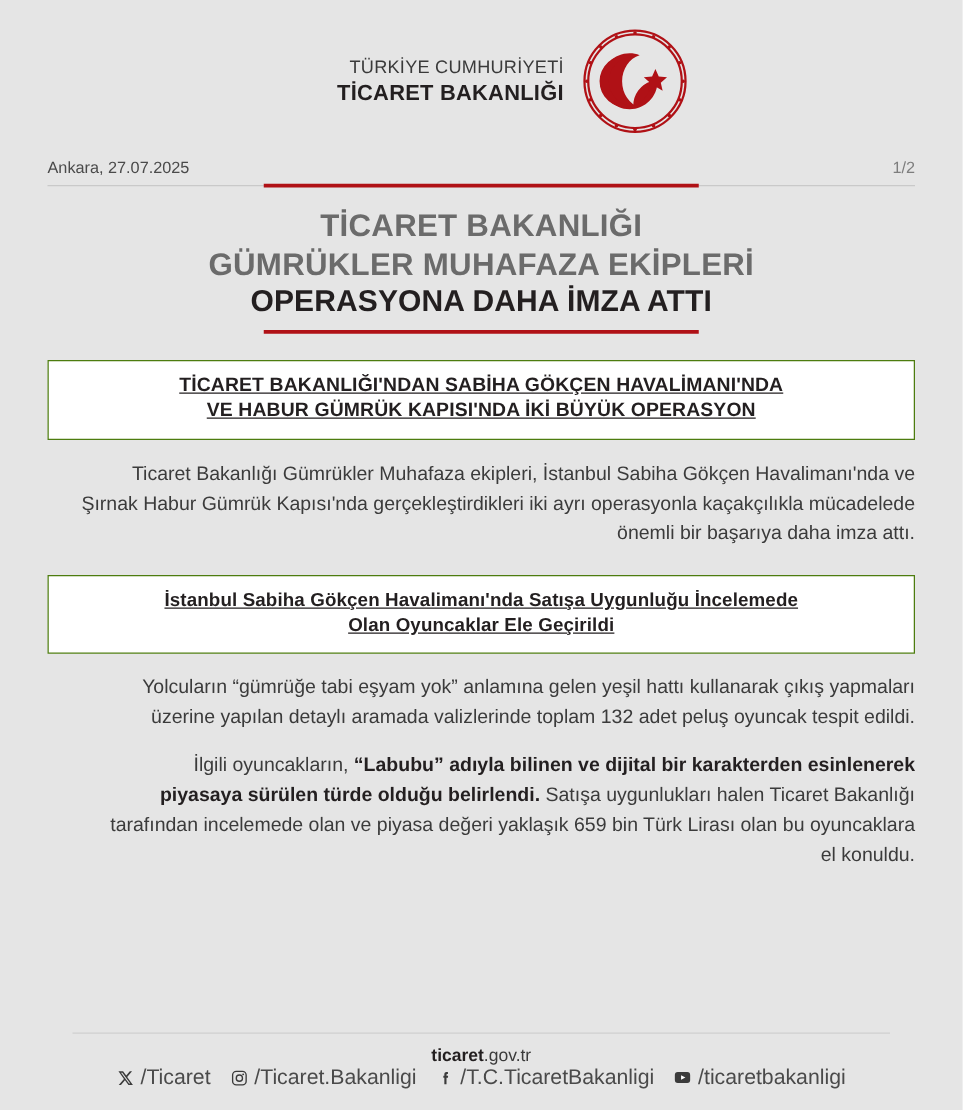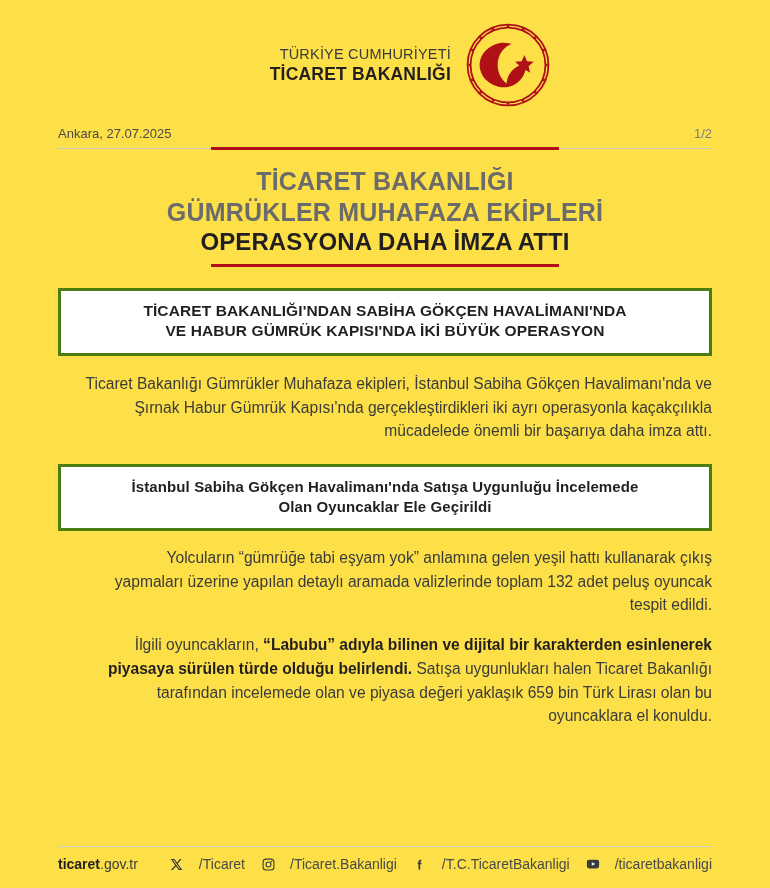--- a/index.html
+++ b/index.html
@@ -12,23 +12,23 @@
     height: 888px;
     font-family: "Liberation Sans", sans-serif;
     color: #231f20;
     position: relative;
     overflow: hidden;
   }
   .page {
     width: 770px;
     height: 888px;
     box-sizing: border-box;
-    padding: 0 58px;
+    padding: 0 38px;
     position: relative;
-    background: #fde047;
+    background: #e5e5e5;
   }
 
   
   .header {
     display: flex;
     align-items: center;
     justify-content: center;
     padding-top: 22px;
     gap: 14px;
   }
@@ -110,26 +110,27 @@
   .headline .l3 { margin-top: 3px; }
   .rule-red-bottom {
     height: 3px;
     background: #b01116;
     width: 348px;
     margin: 7px auto 0 auto;
   }
 
   
   .box {
-    border: 3px solid #4d7c0f;
+    border: 1px solid #4d7c0f;
     box-sizing: border-box;
     padding: 10px 18px 11px 18px;
     text-align: center;
     margin-top: 21px;
     background: #ffffff;
+    text-decoration: underline;
   }
   .box .bl {
     font-size: 15.5px;
     font-weight: bold;
     color: #231f20;
     line-height: 1.32;
     letter-spacing: 0.1px;
   }
   .box.small .bl { font-size: 15px; }
 
@@ -158,36 +159,37 @@
   .footer-rule {
     height: 1px;
     background: #cfcfcf;
     width: 100%;
     margin-bottom: 9px;
   }
   .footer-row {
     display: flex;
     align-items: center;
     justify-content: space-between;
+    flex-direction: column;
   }
   .brand {
     font-size: 14px;
     color: #3b3b3b;
   }
   .brand .b-strong { font-weight: bold; color: #231f20; }
   .socials {
     display: flex;
     align-items: center;
     gap: 16px;
   }
   .social {
     display: flex;
     align-items: center;
-    gap: 15px;
-    font-size: 14px;
+    gap: 5px;
+    font-size: 17px;
     color: #4a4a4a;
     white-space: nowrap;
   }
   .sicon {
     width: 14px;
     height: 14px;
     flex: 0 0 14px;
     display: inline-flex;
     align-items: center;
     justify-content: center;

